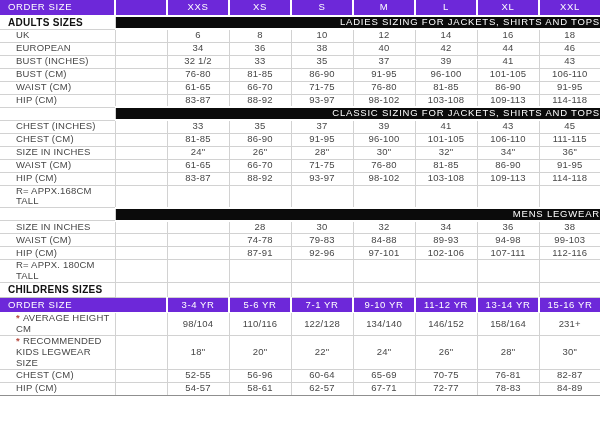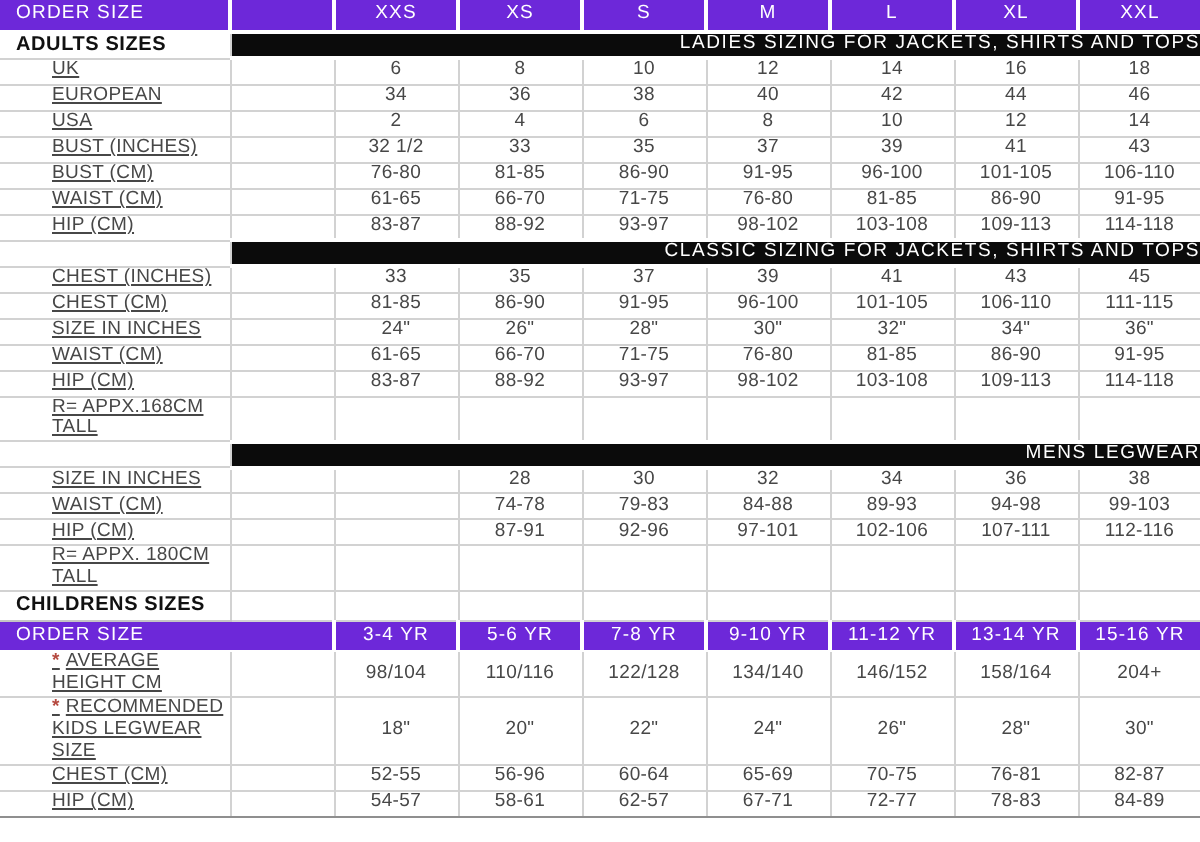--- a/index.html
+++ b/index.html
@@ -6,21 +6,21 @@
   body{width:600px;height:421px;overflow:hidden;
        font-family:"Liberation Sans","DejaVu Sans",sans-serif;}
   #chart{width:600px;border-collapse:collapse;table-layout:fixed;}
   td{padding:0 0 0 0;vertical-align:middle;box-sizing:border-box;
      font-size:9.5px;color:#474747;letter-spacing:.2px;line-height:1.15;
      overflow:hidden;white-space:nowrap;}
   
   td{border-right:1px solid #d2d2d2;border-bottom:1px solid #d2d2d2;}
   td:last-child{border-right:none;}
   
-  td.lb{padding-left:26px;text-transform:uppercase;white-space:normal;text-decoration:underline;}
+  td.lb{padding-left:16px;text-transform:uppercase;white-space:normal;}
   
   .c{text-align:center;}
   
   .blk{background:#6d28d9;color:#fff;font-size:9.5px;letter-spacing:.6px;
        border-right:2px solid #fff;border-bottom:2px solid #fff;}
   tr.h1 td{height:16px;}
   tr.h1 td.lbl, tr.h2 td.lbl{padding-left:8px;text-align:left;}
   tr.h2 td{height:15px;border-bottom:1px solid #fff;}
   
   tr.banner td{height:13px;}
@@ -82,31 +82,20 @@
         <td class="e"></td>
         <td class="v c">34</td>
         <td class="v c">36</td>
         <td class="v c">38</td>
         <td class="v c">40</td>
         <td class="v c">42</td>
         <td class="v c">44</td>
         <td class="v c">46</td>
       </tr>
       <tr class="d">
-        <td class="lb">USA</td>
-        <td class="e"></td>
-        <td class="v c">2</td>
-        <td class="v c">4</td>
-        <td class="v c">6</td>
-        <td class="v c">8</td>
-        <td class="v c">10</td>
-        <td class="v c">12</td>
-        <td class="v c">14</td>
-      </tr>
-      <tr class="d">
         <td class="lb">BUST (INCHES)</td>
         <td class="e"></td>
         <td class="v c">32 1/2</td>
         <td class="v c">33</td>
         <td class="v c">35</td>
         <td class="v c">37</td>
         <td class="v c">39</td>
         <td class="v c">41</td>
         <td class="v c">43</td>
       </tr>
@@ -269,36 +258,36 @@
         <td class="e c"></td>
         <td class="e c"></td>
         <td class="e c"></td>
         <td class="e c"></td>
         <td class="e c"></td>
       </tr>
       <tr class="h2">
         <td class="blk lbl" colspan="2">ORDER SIZE</td>
         <td class="blk c">3-4 YR</td>
         <td class="blk c">5-6 YR</td>
-        <td class="blk c">7-8 YR</td>
+        <td class="blk c">7-1 YR</td>
         <td class="blk c">9-10 YR</td>
         <td class="blk c">11-12 YR</td>
         <td class="blk c">13-14 YR</td>
         <td class="blk c">15-16 YR</td>
       </tr>
       <tr class="d">
         <td class="lb"><span class="star">*</span><span>AVERAGE HEIGHT CM</span></td>
         <td class="e"></td>
         <td class="v c">98/104</td>
         <td class="v c">110/116</td>
         <td class="v c">122/128</td>
         <td class="v c">134/140</td>
         <td class="v c">146/152</td>
         <td class="v c">158/164</td>
-        <td class="v c">204+</td>
+        <td class="v c">231+</td>
       </tr>
       <tr class="d">
         <td class="lb"><span class="star">*</span><span>RECOMMENDED KIDS LEGWEAR SIZE</span></td>
         <td class="e"></td>
         <td class="v c">18"</td>
         <td class="v c">20"</td>
         <td class="v c">22"</td>
         <td class="v c">24"</td>
         <td class="v c">26"</td>
         <td class="v c">28"</td>

